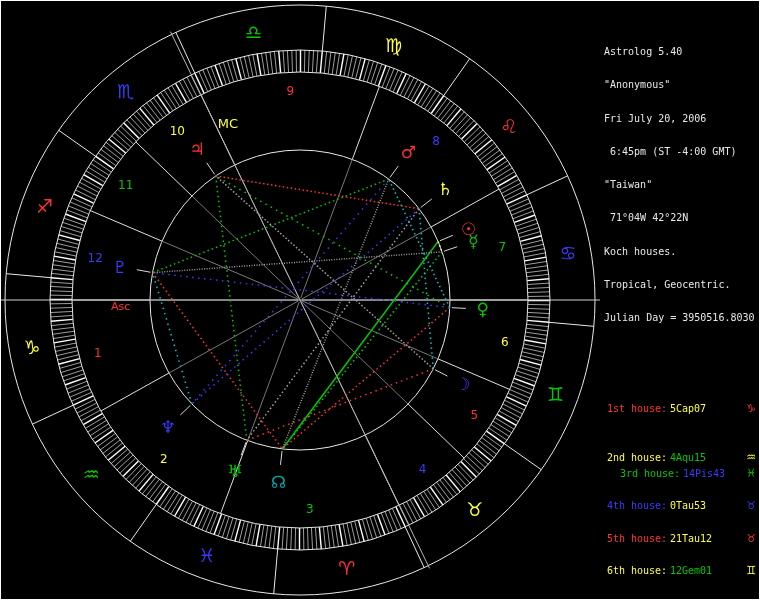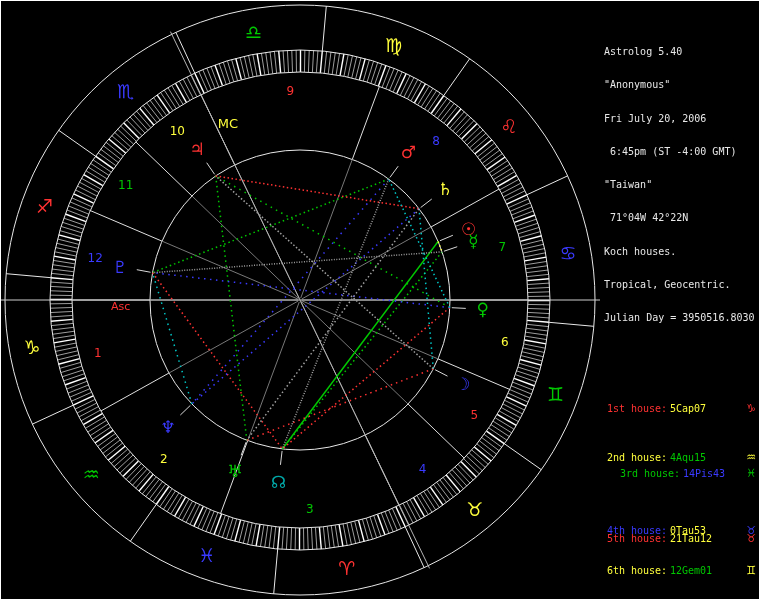--- a/index.html
+++ b/index.html
@@ -505,21 +505,21 @@
     <div> 71°04W 42°22N</div>
     <div>Koch houses.</div>
     <div>Tropical, Geocentric.</div>
     <div>Julian Day = 3950516.8030</div>
   </div>
 
   <div class="blk">
     <div class="row"><span class="hl" style="color: rgb(255, 50, 50);">1st house:</span><span class="hv" style="color: rgb(255, 255, 60);">5Cap07</span><span class="g" style="color: rgb(255, 50, 50);">♑</span></div>
     <div class="row"><span class="hl" style="color: rgb(255, 255, 60); margin-top: 16px;">2nd house:</span><span class="hv" style="color: rgb(0, 200, 0);">4Aqu15</span><span class="g" style="color: rgb(255, 255, 60);">♒</span></div>
     <div class="row"><span class="hl" style="color: rgb(0, 200, 0); margin-left: 13px;">3rd house:</span><span class="hv" style="color: rgb(58, 58, 255);">14Pis43</span><span class="g" style="color: rgb(0, 200, 0);">♓</span></div>
-    <div class="row"><span class="hl" style="color: rgb(58, 58, 255); margin-top: 25px;">4th house:</span><span class="hv" style="color: rgb(255, 255, 60);">0Tau53</span><span class="g" style="color: rgb(58, 58, 255);">♉</span></div>
+    <div class="row"><span class="hl" style="color: rgb(58, 58, 255);">4th house:</span><span class="hv" style="color: rgb(255, 255, 60);">0Tau53</span><span class="g" style="color: rgb(58, 58, 255);">♉</span></div>
     <div class="row"><span class="hl" style="color: rgb(255, 50, 50);">5th house:</span><span class="hv" style="color: rgb(255, 255, 60);">21Tau12</span><span class="g" style="color: rgb(255, 50, 50);">♉</span></div>
     <div class="row"><span class="hl" style="color: rgb(255, 255, 60);">6th house:</span><span class="hv" style="color: rgb(0, 200, 0);">12Gem01</span><span class="g" style="color: rgb(255, 255, 60);">♊</span></div>
     <div class="row"><span class="hl" style="color: rgb(0, 200, 0);">7th house:</span><span class="hv" style="color: rgb(58, 58, 255);">5Can07</span><span class="g" style="color: rgb(0, 200, 0);">♋</span></div>
     
     
     
     
     
   </div>
 

